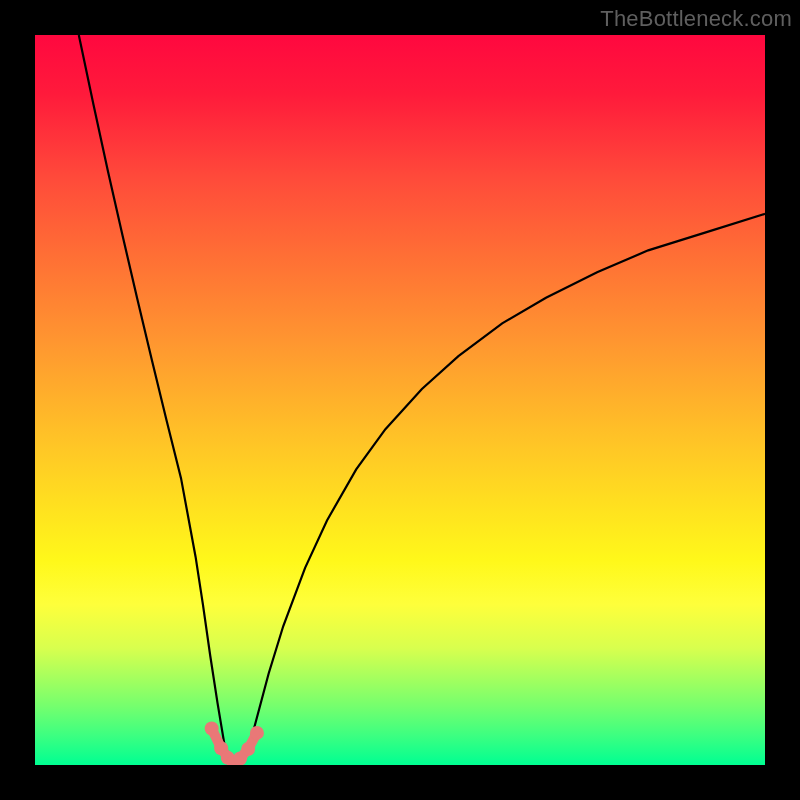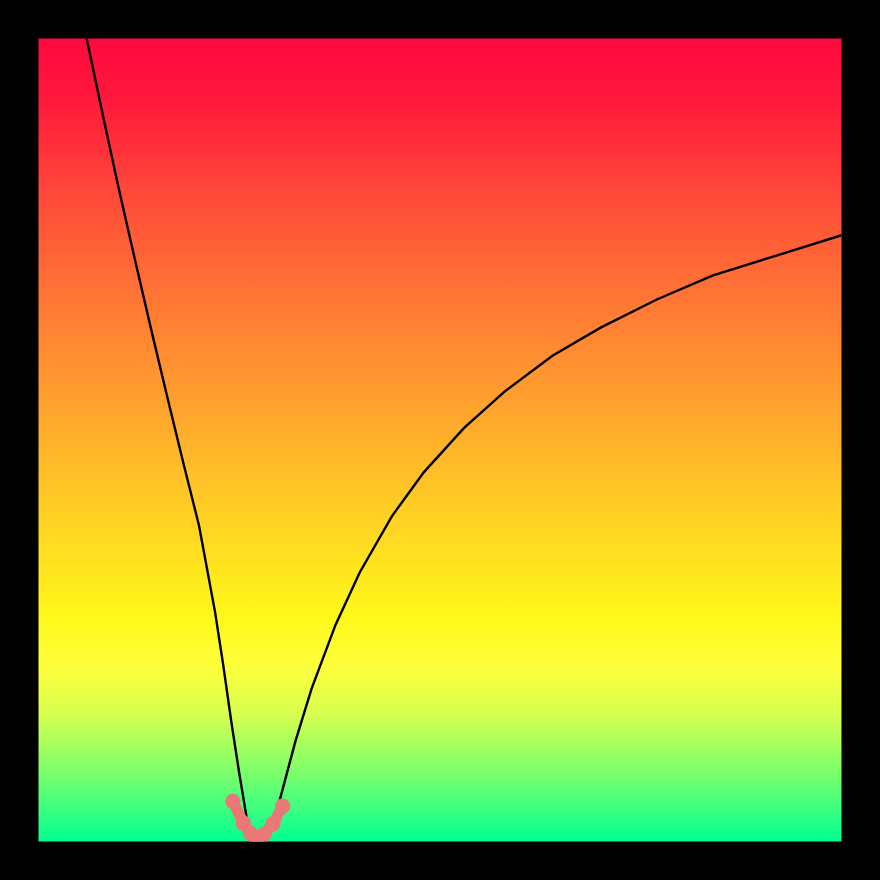--- a/index.html
+++ b/index.html
@@ -63,13 +63,14 @@
         <circle cx="176.66" cy="693.50" r="7" fill="#e97877"></circle>
         <circle cx="186.15" cy="713.21" r="7" fill="#e97877"></circle>
         <circle cx="192.72" cy="722.70" r="7" fill="#e97877"></circle>
         <circle cx="198.56" cy="727.08" r="7" fill="#e97877"></circle>
         <circle cx="205.13" cy="723.43" r="7" fill="#e97877"></circle>
         <circle cx="213.16" cy="713.94" r="7" fill="#e97877"></circle>
         <circle cx="221.92" cy="697.88" r="7" fill="#e97877"></circle>
       </g>
   </svg>
 
+  <div class="watermark">TheBottleneck.com</div>
 </div>
 
 </body></html>

